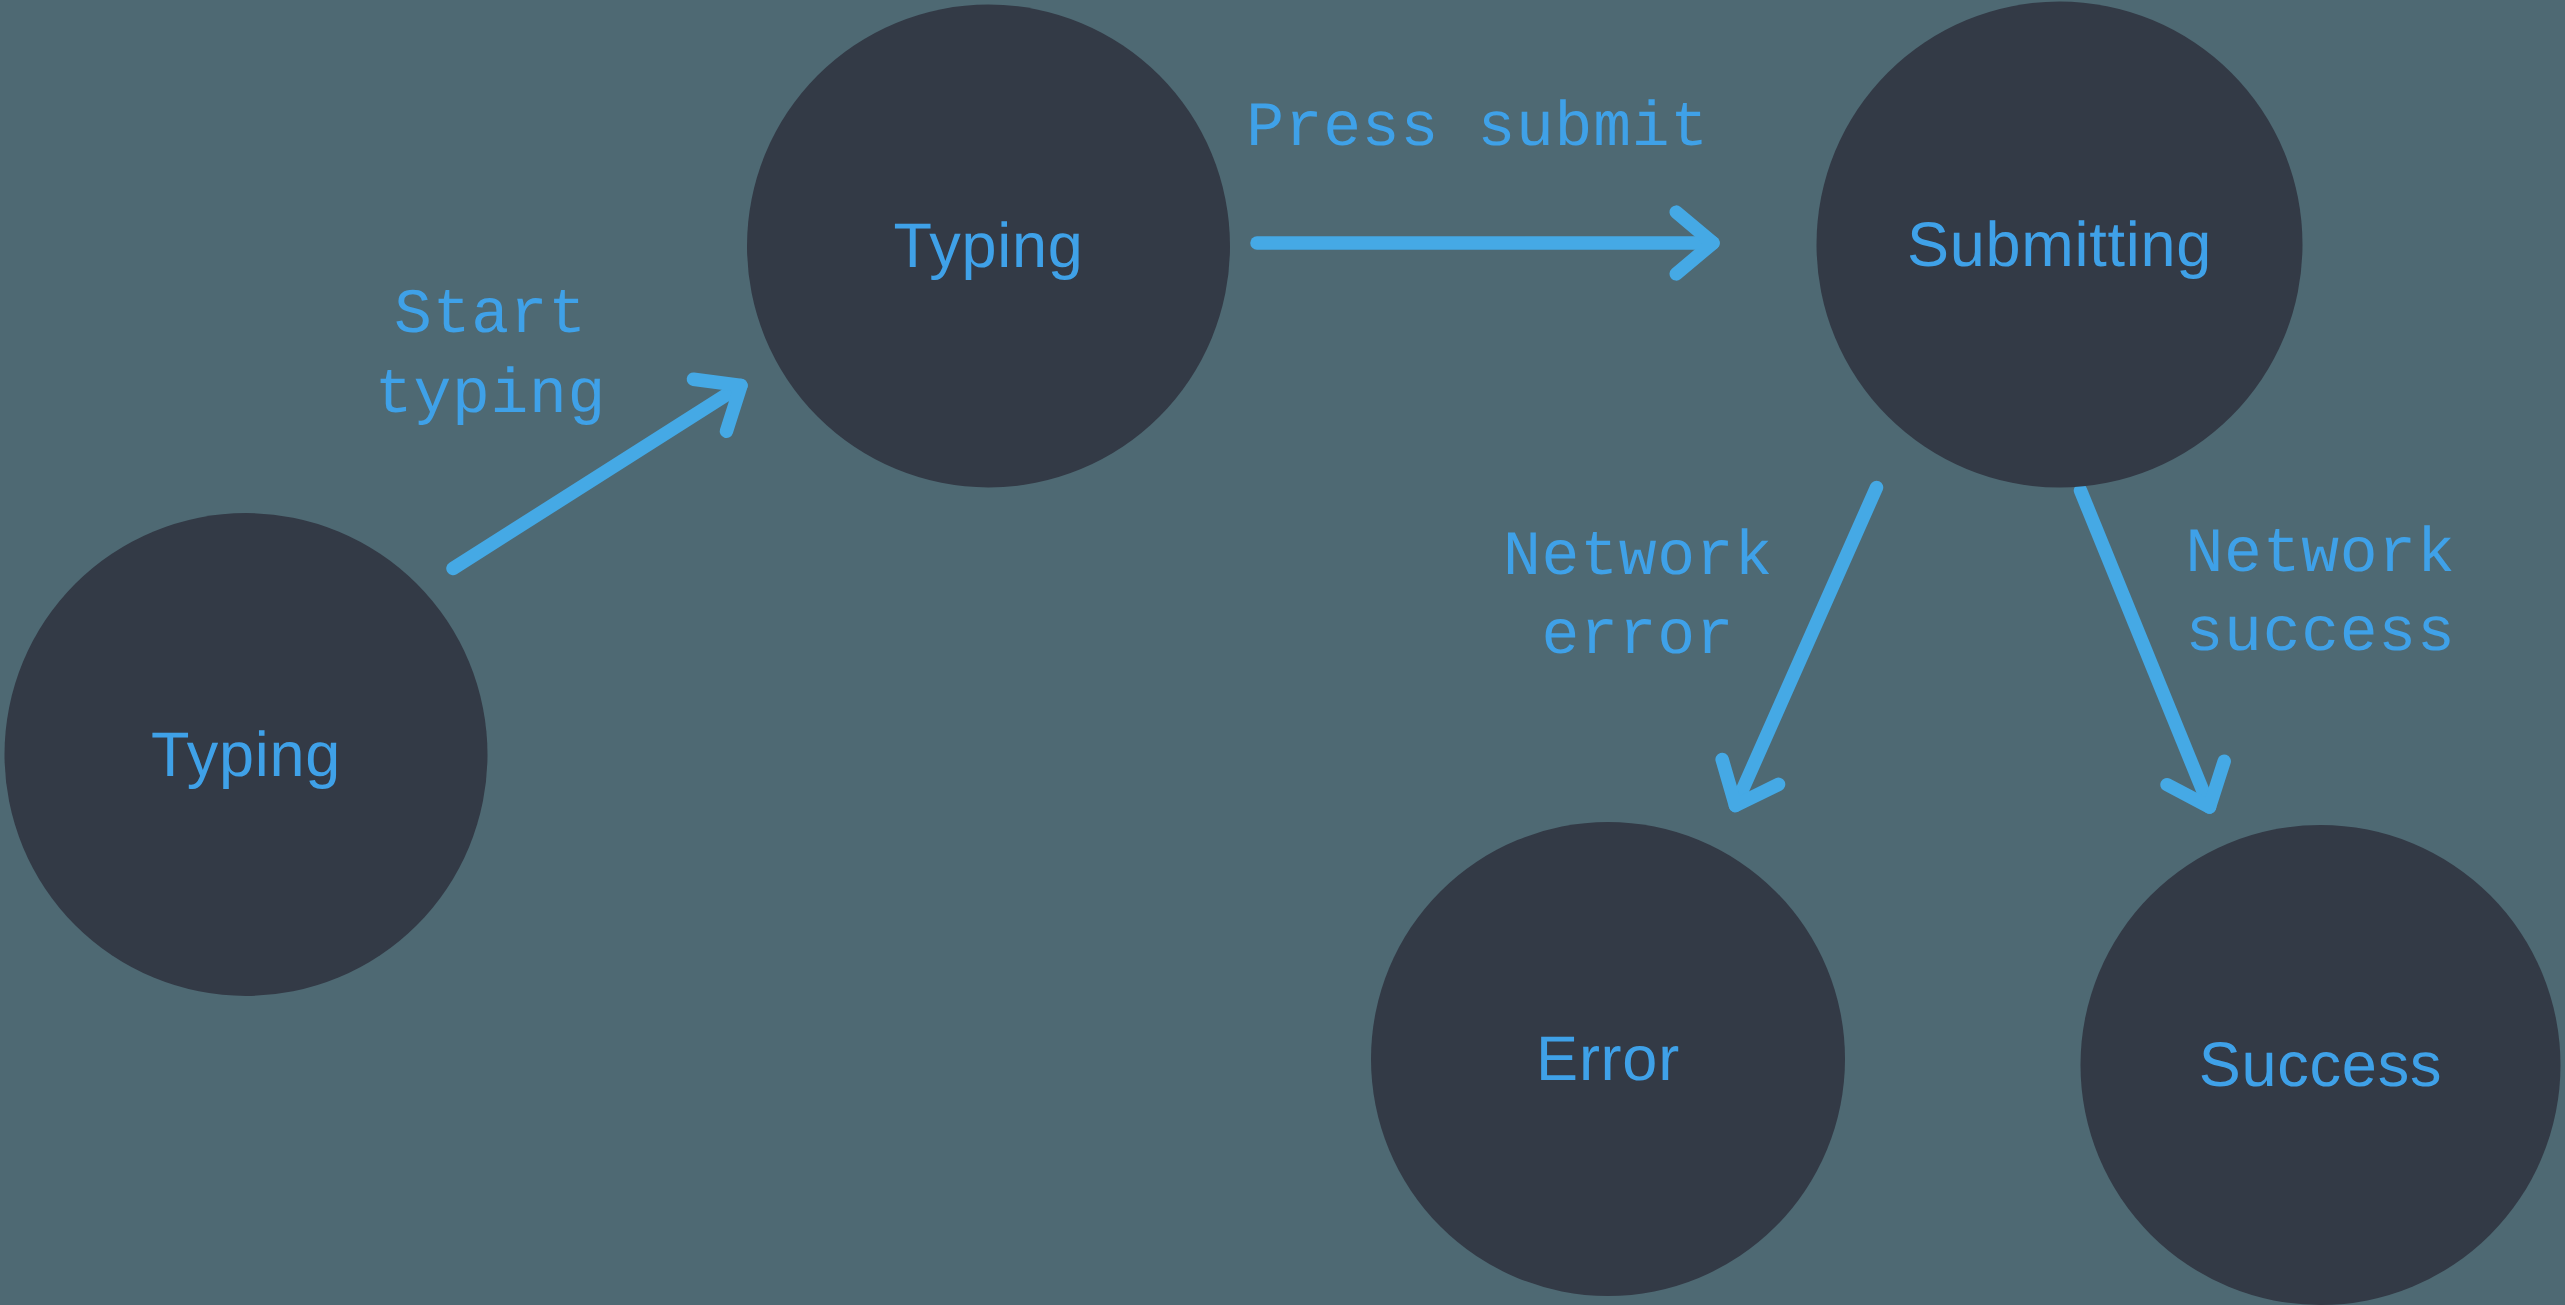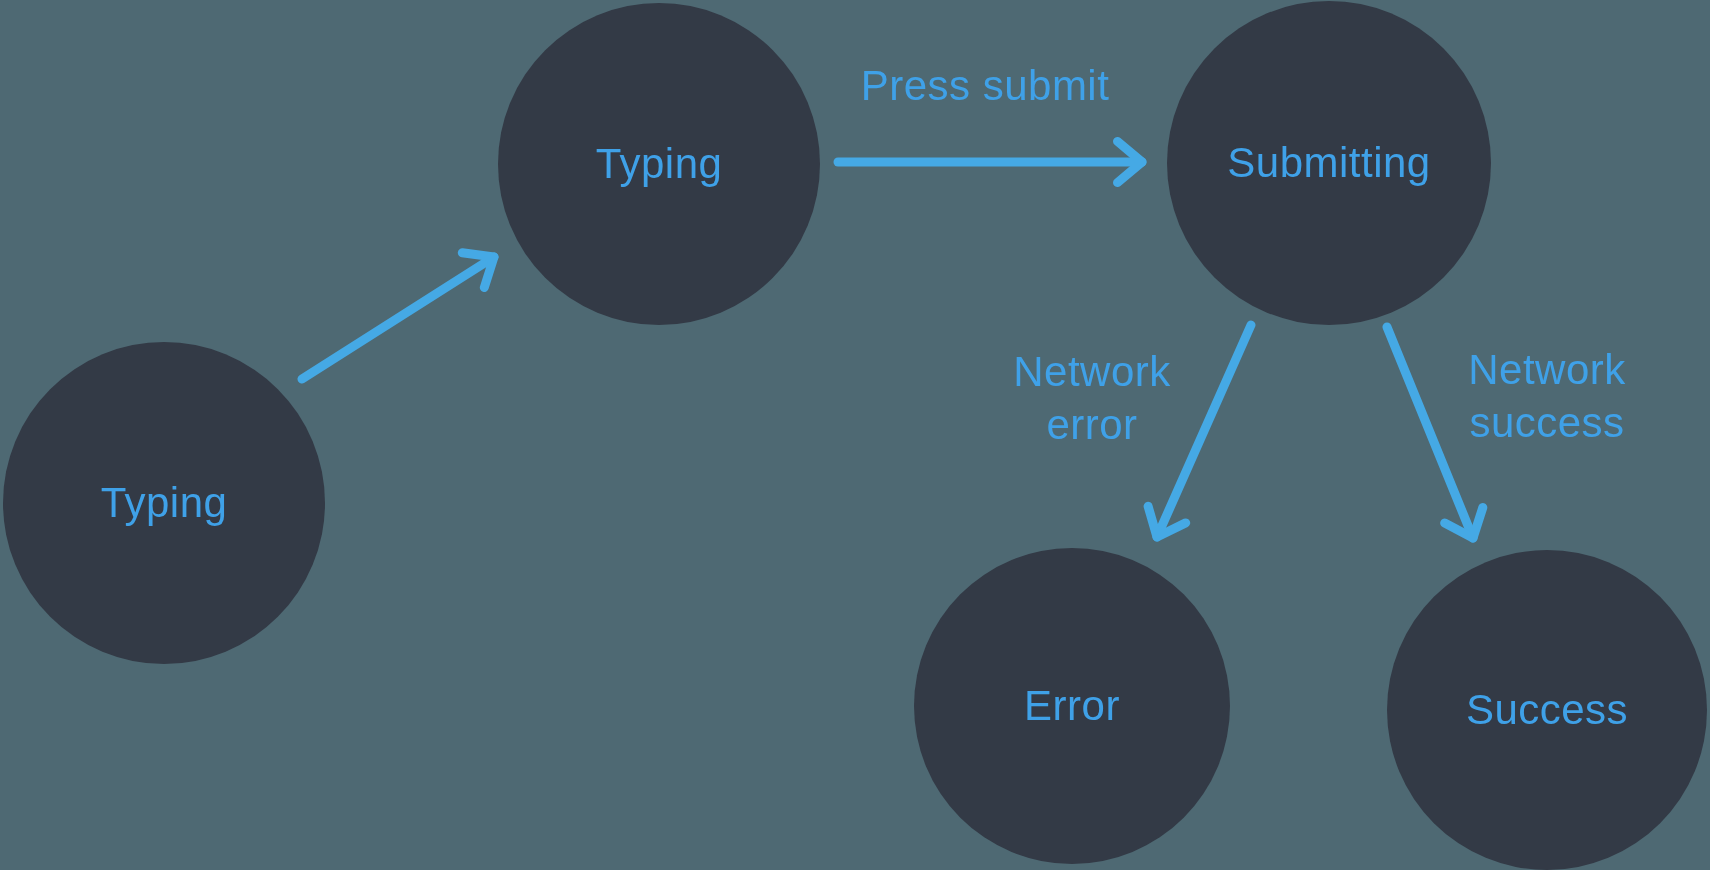--- a/index.html
+++ b/index.html
@@ -38,20 +38,21 @@
   }
   .edge-label{
     position:absolute;
     transform:translate(-50%,-50%);
     color:var(--accent-text);
     font-size:42px;
     line-height:1.25;
     letter-spacing:0.5px;
     text-align:center;
     white-space:pre-line;
+    font-family:Liberation Mono, monospace;
   }
 </style>
 </head>
 <body>
 
 <div class="stage">
 
   <svg class="edges-layer" id="edges-svg" viewBox="0 0 1710 870">
       <path d="M 302 379 L 494 257" stroke="#45A9E5" stroke-width="9" stroke-linecap="round" stroke-linejoin="round" fill="none"></path>
       <path d="M 484.3 287.5 L 494 257 L 462.3 252.8" stroke="#45A9E5" stroke-width="9" stroke-linecap="round" stroke-linejoin="round" fill="none"></path>
@@ -62,29 +63,31 @@
       <path d="M 1387 327 L 1473 538" stroke="#45A9E5" stroke-width="9" stroke-linecap="round" stroke-linejoin="round" fill="none"></path>
       <path d="M 1444.7 523.1 L 1473 538 L 1482.8 507.5" stroke="#45A9E5" stroke-width="9" stroke-linecap="round" stroke-linejoin="round" fill="none"></path>
     </svg>
 
   <div class="node" style="left: 3px; top: 342px; width: 322px; height: 322px;">
     <span class="node-label">Typing</span>
   </div>
   <div class="node" style="left: 498px; top: 3px; width: 322px; height: 322px;">
     <span class="node-label">Typing</span>
   </div>
-  <div class="node" style="left: 1167px; top: 1px; width: 324px; height: 324px;">
+  <div class="node" style="left: 1211px; top: 1px; width: 324px; height: 324px;">
     <span class="node-label">Submitting</span>
   </div>
   <div class="node" style="left: 914px; top: 548px; width: 316px; height: 316px;">
     <span class="node-label">Error</span>
   </div>
   <div class="node" style="left: 1387px; top: 550px; width: 320px; height: 320px;">
     <span class="node-label">Success</span>
   </div>
 
+  <div class="edge-label" style="left: 327px; top: 237px;">Start
+typing</div>
   <div class="edge-label" style="left: 985px; top: 86px;">Press submit</div>
   <div class="edge-label" style="left: 1092px; top: 398px;">Network
 error</div>
   <div class="edge-label" style="left: 1547px; top: 396px;">Network
 success</div>
 
 </div>
 
 </body></html>

